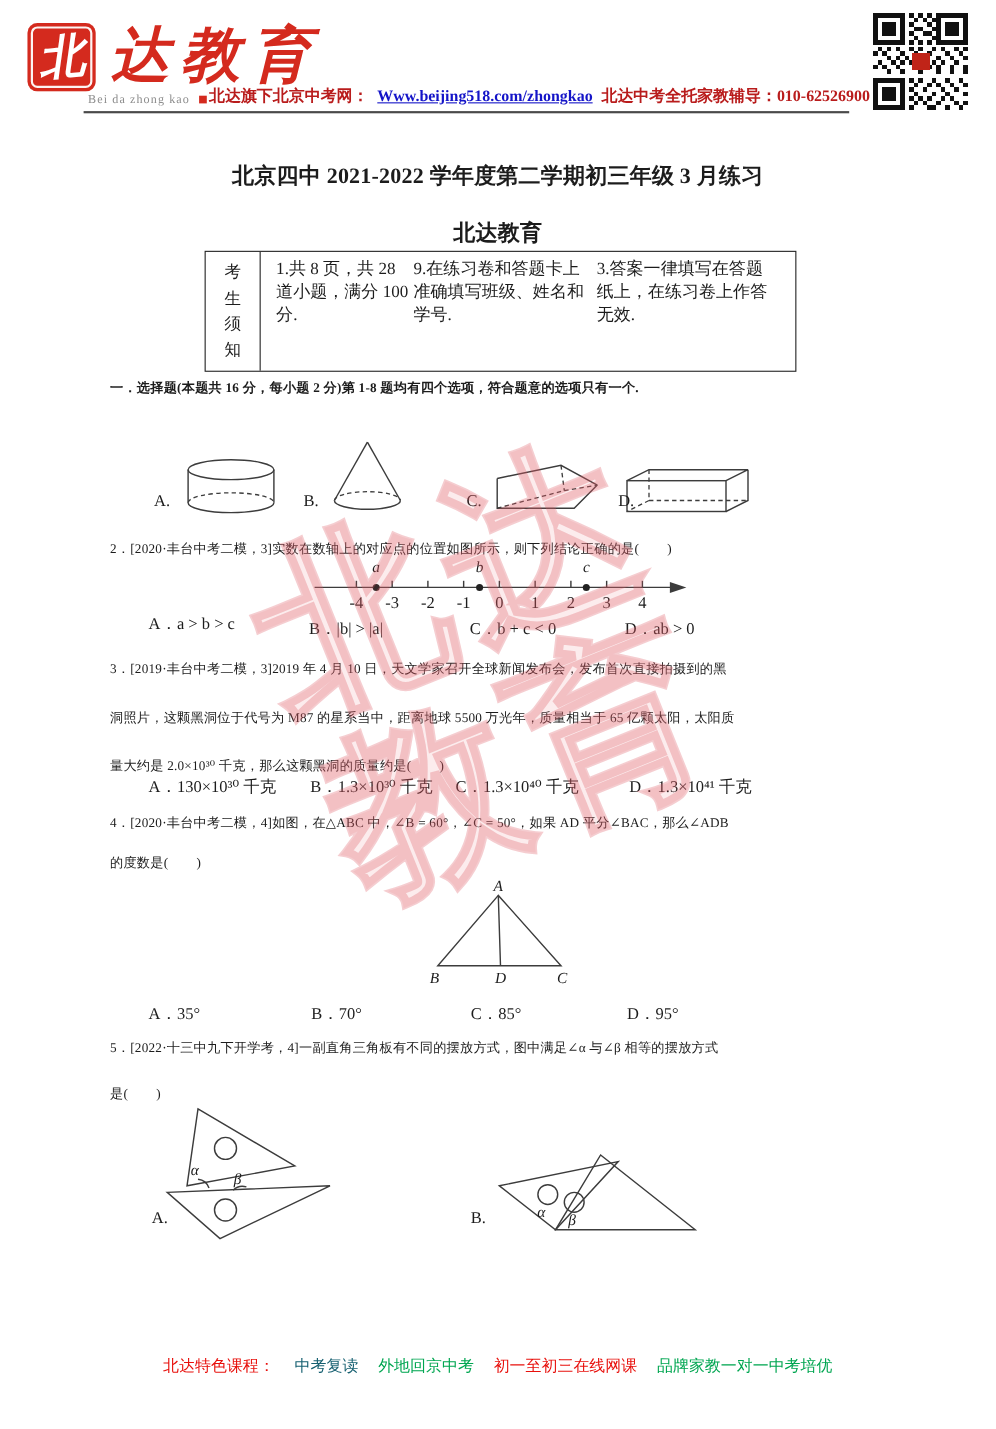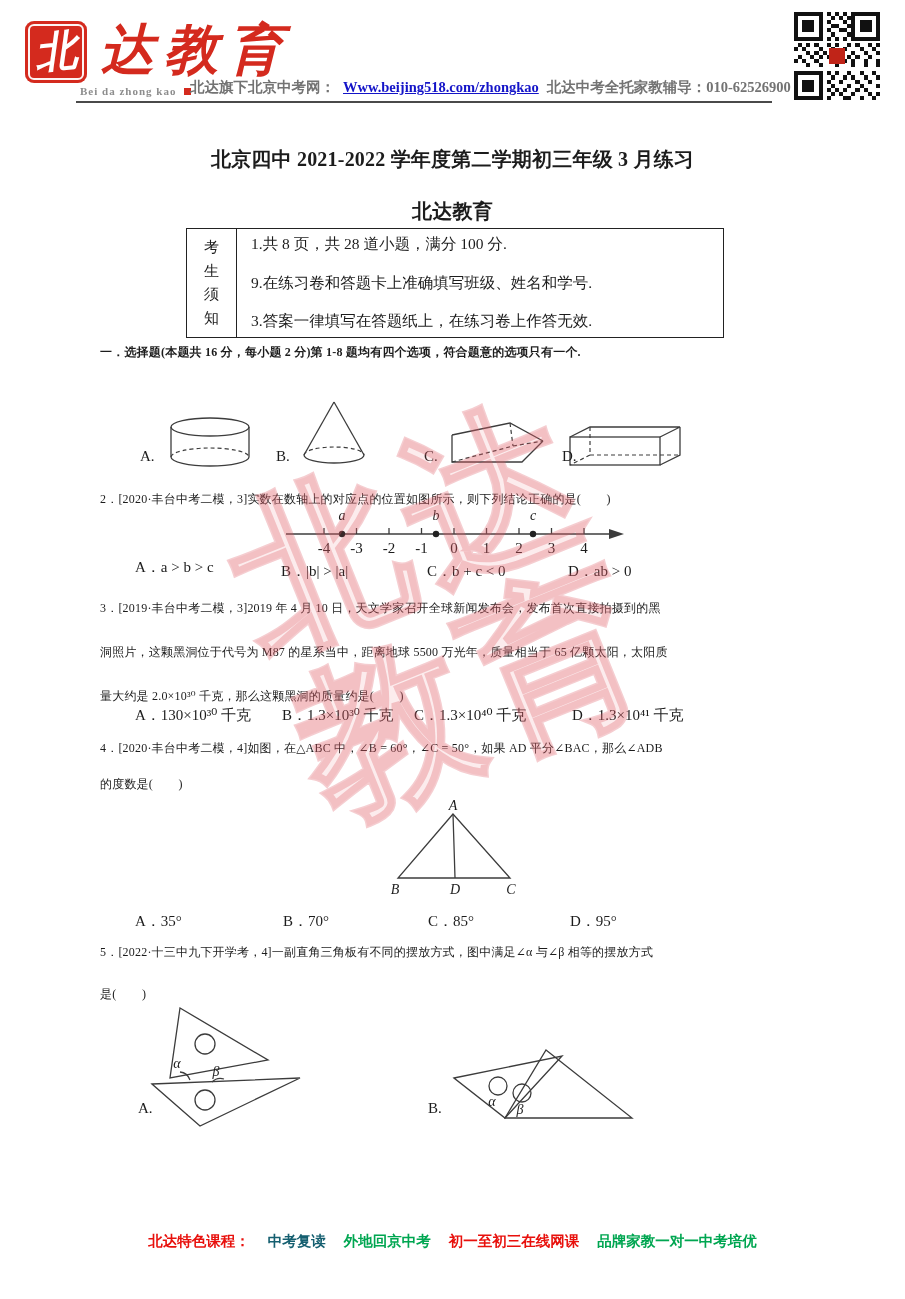--- a/index.html
+++ b/index.html
@@ -9,44 +9,44 @@
   .line{position:absolute;font-size:12px;white-space:pre;letter-spacing:.2px;}
   .bold{font-weight:bold;}
   .center{left:0;width:905px;text-align:center;}
   
   .logo-square{position:absolute;left:25px;top:21px;width:62px;height:62px;background:#d42a1e;
     border-radius:9px;box-shadow:inset 0 0 0 3px #d42a1e, inset 0 0 0 5px rgba(255,255,255,.95);
     display:flex;align-items:center;justify-content:center;}
   .logo-square span{color:#fff;font-size:42px;font-weight:bold;font-style:italic;transform:rotate(-6deg);}
   .logo-script{position:absolute;left:100px;top:14px;color:#d42a1e;font-size:54px;font-weight:bold;
     font-style:italic;letter-spacing:10px;}
-  .logo-sub{position:absolute;left:80px;top:85px;font-size:11px;font-weight:bold;color:#8d8d8d;letter-spacing:1px;}
+  .logo-sub{position:absolute;left:80px;top:85px;font-size:11px;font-weight:normal;color:#8d8d8d;letter-spacing:1px;}
   .red-bullet{display:inline-block;width:7px;height:7px;background:#d42a1e;margin-left:8px;}
   .hdr-info{position:absolute;left:190px;top:78px;font-size:14.5px;font-weight:bold;white-space:pre;}
-  .hdr-red{color:#737373;}
+  .hdr-red{color:#b91c1c;}
   .hdr-link{color:#1414c8;text-decoration:underline;cursor:pointer;margin:0 8px;}
   .hdr-divider{position:absolute;left:76px;top:101px;width:696px;height:2px;background:#4a4a4a;}
   
   .notice{position:absolute;left:186px;top:228px;width:538px;height:110px;border:1.6px solid #222;
     box-sizing:border-box;display:flex;}
   .notice-label{width:49px;border-right:1.6px solid #222;display:flex;flex-direction:column;
     align-items:center;justify-content:space-around;padding:7px 0;font-size:15px;}
-  .notice-body{flex:1;display:flex;flex-direction:column;justify-content:space-between;
+  .notice-body{flex:1;display:flex;justify-content:center;
     padding:5px 14px;font-size:15.5px;}
   .fig-label{position:absolute;font-size:15px;}
   .opt{position:absolute;font-size:15px;white-space:pre;}
   svg{overflow:visible;}
   svg text{font-family:"Liberation Serif","DejaVu Serif",serif;}
   .geom{stroke:#3c3c3c;stroke-width:1.3;fill:none;}
   .geomd{stroke:#3c3c3c;stroke-width:1.2;fill:none;stroke-dasharray:4 3;}
   .vlabel{font-style:italic;font-size:14px;fill:#1c1c1c;}
   .watermark{position:absolute;left:258px;top:418px;width:440px;transform:rotate(-22deg);
     font-size:172px;font-weight:bold;line-height:1.04;letter-spacing:10px;
     color:rgba(230,100,110,0.12);-webkit-text-stroke:3px rgba(222,88,98,0.30);pointer-events:none;}
-  .footer{position:absolute;top:1232px;left:0;width:905px;text-align:center;font-weight:bold;font-size:14.5px;}
+  .footer{position:absolute;top:1232px;left:0;width:905px;text-align:center;font-weight:normal;font-size:14.5px;}
   .footer span{margin:0 9px;}
 </style>
 </head>
 <body>
 
 <div class="page">
 
   <div>
     <div class="logo-square">
       <span>北</span>

